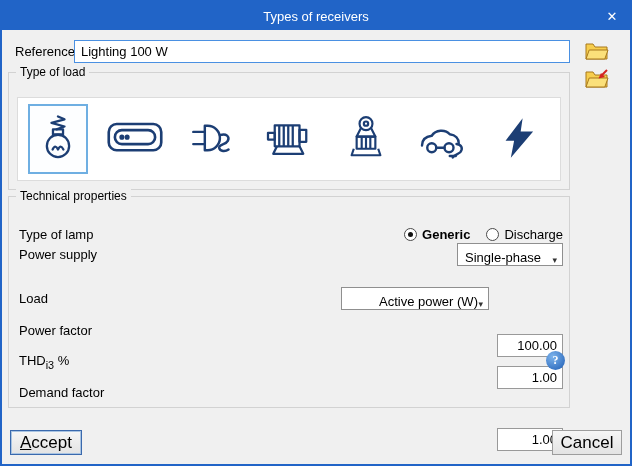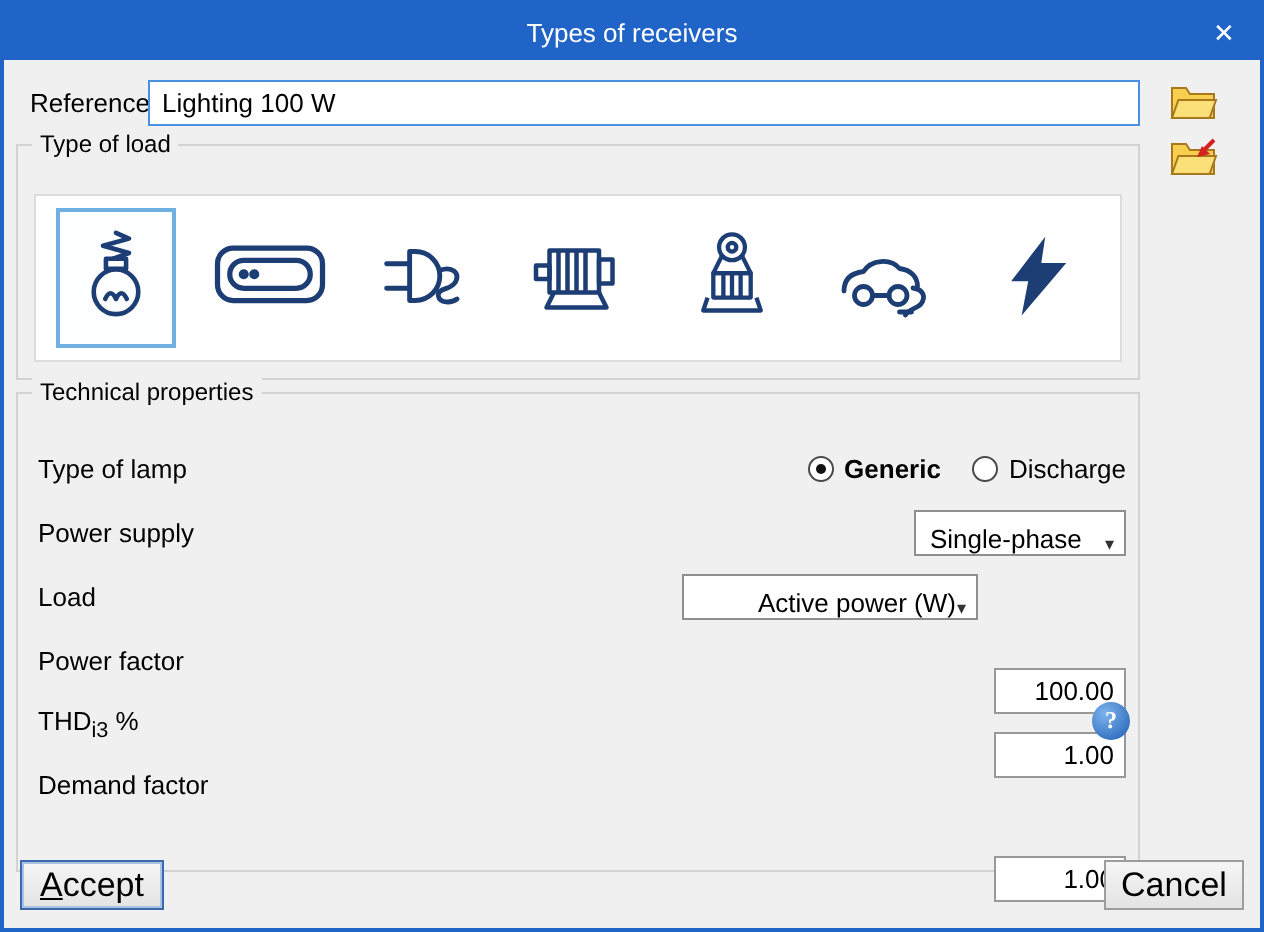--- a/index.html
+++ b/index.html
@@ -44,40 +44,40 @@
   }
   .side-btn.b1 { top:37px; } .side-btn.b2 { top:65px; }
 
   
   .groupbox { position:absolute; border:1px solid #d2d2d2; }
   .groupbox .legend {
     position:absolute; top:-8px; left:7px; background:#f0f0f0;
     padding:0 4px; font-size:12px; color:#000;
   }
   .gb-load { left:6px; top:70px; width:562px; height:118px; }
-  .gb-tech { left:6px; top:194px; width:562px; height:240px; }
+  .gb-tech { left:6px; top:194px; width:562px; height:212px; }
 
   
   .icon-strip {
     position:absolute; left:8px; right:8px; top:24px; bottom:8px;
     background:#fff; border:1px solid #dcdcdc;
     display:flex; align-items:center; justify-content:space-between;
     padding:0 10px;
   }
   .load-cell {
     width:60px; height:70px;
     display:flex; align-items:center; justify-content:center;
     border:2px solid transparent;
   }
   .load-cell.selected { border-color:#6fafe2; background:#fdfeff; }
 
   
   .prop-row { position:absolute; left:10px; right:6px; height:23px; }
   .prop-row .plabel { position:absolute; left:0; top:4px; }
-  .r1{top:26px;} .r2{top:58px;} .r3{top:90px;} .r4{top:122px;} .r5{top:152px;} .r6{top:184px;}
+  .r1{top:26px;} .r2{top:46px;} .r3{top:90px;} .r4{top:122px;} .r5{top:152px;} .r6{top:184px;}
 
   .num-input {
     position:absolute; top:0; height:23px; width:66px;
     border:1px solid #999; background:#fff; text-align:right;
     padding:0 5px; font:13px "Liberation Sans", sans-serif;margin-top:47px;
   }
 
   .combo {
     position:absolute; top:0; height:23px; background:#fff;
     border:1px solid #8f8f8f;

